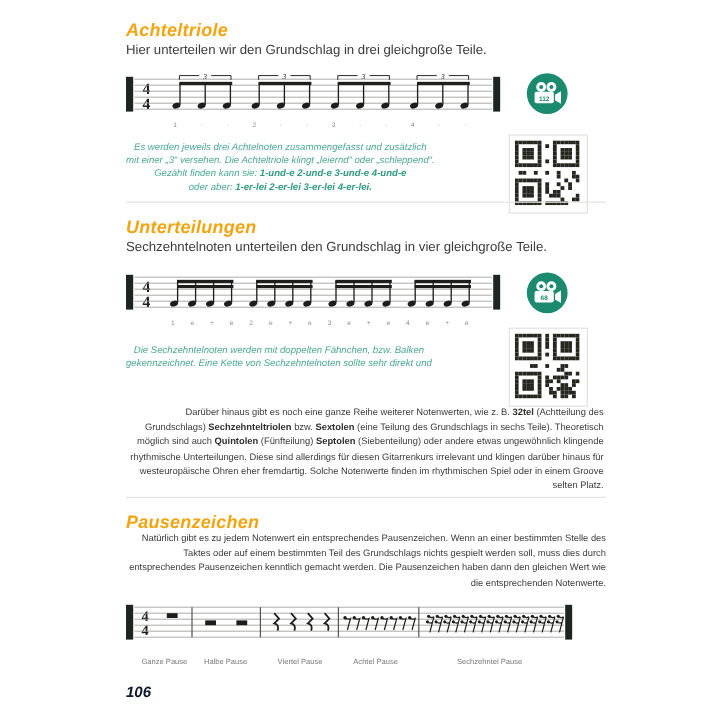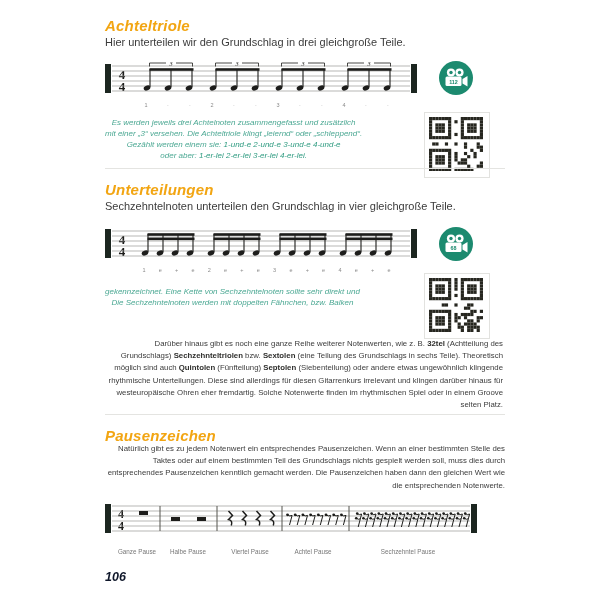--- a/index.html
+++ b/index.html
@@ -10,21 +10,21 @@
   .abs{position:absolute;}
   .heading{
     font-size:15px;font-weight:bold;font-style:italic;color:#F2A512;
     letter-spacing:.2px;
   }
   .intro{font-size:11px;color:#3b3b3b;}
   .para{font-size:7.8px;line-height:12.2px;color:#3b3b3b;margin:0;text-align:right;}
   .para b{font-weight:bold;color:#2e2e2c;}
   .note{font-size:8px;line-height:11px;font-style:italic;color:#4BA893;}
   .note .nl{white-space:nowrap;text-align:center;}
-  .note-b{font-weight:normal;color:#2E9B80;}
+  .note-b{font-weight:bold;color:#2E9B80;}
   .divider{height:1px;background:#e4e4e1;width:400px;}
   .counts{display:flex;justify-content:space-between;font-size:5.5px;color:#8a8a8a;position:absolute;}
   .counts span{display:inline-block;text-align:center;min-width:4px;}
   .rest-label{position:absolute;transform:translateX(-50%);font-size:6.3px;color:#777;white-space:nowrap;}
   .pageno{font-size:12.5px;font-weight:bold;font-style:italic;color:#0f172a;}
   .qrbox{
     width:56px;height:56px;border:1px solid #e2e2df;background:#fff;
     padding:4px;position:absolute;
   }
   .videoicon{position:absolute;}
@@ -253,21 +253,21 @@
       <rect x="12" y="48" width="3" height="3"></rect>
       <rect x="15" y="48" width="3" height="3"></rect>
       <rect x="18" y="48" width="3" height="3"></rect>
       <rect x="24" y="24" width="3" height="3"></rect>
     </svg>
 </div>
 
 <div class="abs note" style="left:105px;top:117px">
   <div class="nl"><span>Es werden jeweils drei Achtelnoten zusammengefasst und zusätzlich</span><span class="note-b"></span></div>
   <div class="nl"><span>mit einer „3“ versehen. Die Achteltriole klingt „leiernd“ oder „schleppend“.</span><span class="note-b"></span></div>
-  <div class="nl"><span>Gezählt werden einem sie: </span><span class="note-b">1-und-e  2-und-e  3-und-e  4-und-e</span></div>
+  <div class="nl"><span>Gezählt finden kann sie: </span><span class="note-b">1-und-e  2-und-e  3-und-e  4-und-e</span></div>
   <div class="nl"><span>oder aber: </span><span class="note-b">1-er-lei  2-er-lei  3-er-lei  4-er-lei.</span></div>
 </div>
 
 <div class="abs divider" style="left:105px;top:168px"></div>
 
 <div class="abs heading" style="left:105px;top:181px">Unterteilungen</div>
 
 <div class="abs intro" style="left:105px;top:200px">Sechzehntelnoten unterteilen den Grundschlag in vier gleichgroße Teile.</div>
 
 <svg class="abs" style="left:105px;top:223px" width="312" height="44" viewBox="0 0 312 44">
@@ -499,22 +499,22 @@
       <rect x="6" y="48" width="3" height="3"></rect>
       <rect x="9" y="48" width="3" height="3"></rect>
       <rect x="12" y="48" width="3" height="3"></rect>
       <rect x="15" y="48" width="3" height="3"></rect>
       <rect x="18" y="48" width="3" height="3"></rect>
       <rect x="24" y="24" width="3" height="3"></rect>
     </svg>
 </div>
 
 <div class="abs note" style="left:105px;top:286px">
+  <div class="nl"><span>Die Sechzehntelnoten werden mit doppelten Fähnchen, bzw. Balken</span><span class="note-b"></span></div>
   <div class="nl"><span>gekennzeichnet. Eine Kette von Sechzehntelnoten sollte sehr direkt und</span><span class="note-b"></span></div>
-  <div class="nl"><span>Die Sechzehntelnoten werden mit doppelten Fähnchen, bzw. Balken</span><span class="note-b"></span></div>
 </div>
 
 <p class="abs para" style="left:105px;top:338px;width:398px"><span>Darüber hinaus gibt es noch eine ganze Reihe weiterer Notenwerten, wie z. B. </span><b>32tel</b><span> (Achtteilung des Grundschlags) </span><b>Sechzehnteltriolen</b><span> bzw. </span><b>Sextolen</b><span> (eine Teilung des Grundschlags in sechs Teile). Theoretisch möglich sind auch </span><b>Quintolen</b><span> (Fünfteilung) </span><b>Septolen</b><span> (Siebenteilung) oder andere etwas ungewöhnlich klingende rhythmische Unterteilungen. Diese sind allerdings für diesen Gitarrenkurs irrelevant und klingen darüber hinaus für westeuropäische Ohren eher fremdartig. Solche Notenwerte finden im rhythmischen Spiel oder in einem Groove selten Platz.</span></p>
 
 <div class="abs divider" style="left:105px;top:414px"></div>
 
 <div class="abs heading" style="left:105px;top:427px">Pausenzeichen</div>
 
 <p class="abs para" style="left:105px;top:443px;width:400px">Natürlich gibt es zu jedem Notenwert ein entsprechendes Pausenzeichen. Wenn an einer bestimmten Stelle des Taktes oder auf einem bestimmten Teil des Grundschlags nichts gespielt werden soll, muss dies durch entsprechendes Pausenzeichen kenntlich gemacht werden. Die Pausenzeichen haben dann den gleichen Wert wie die entsprechenden Notenwerte.</p>
 

